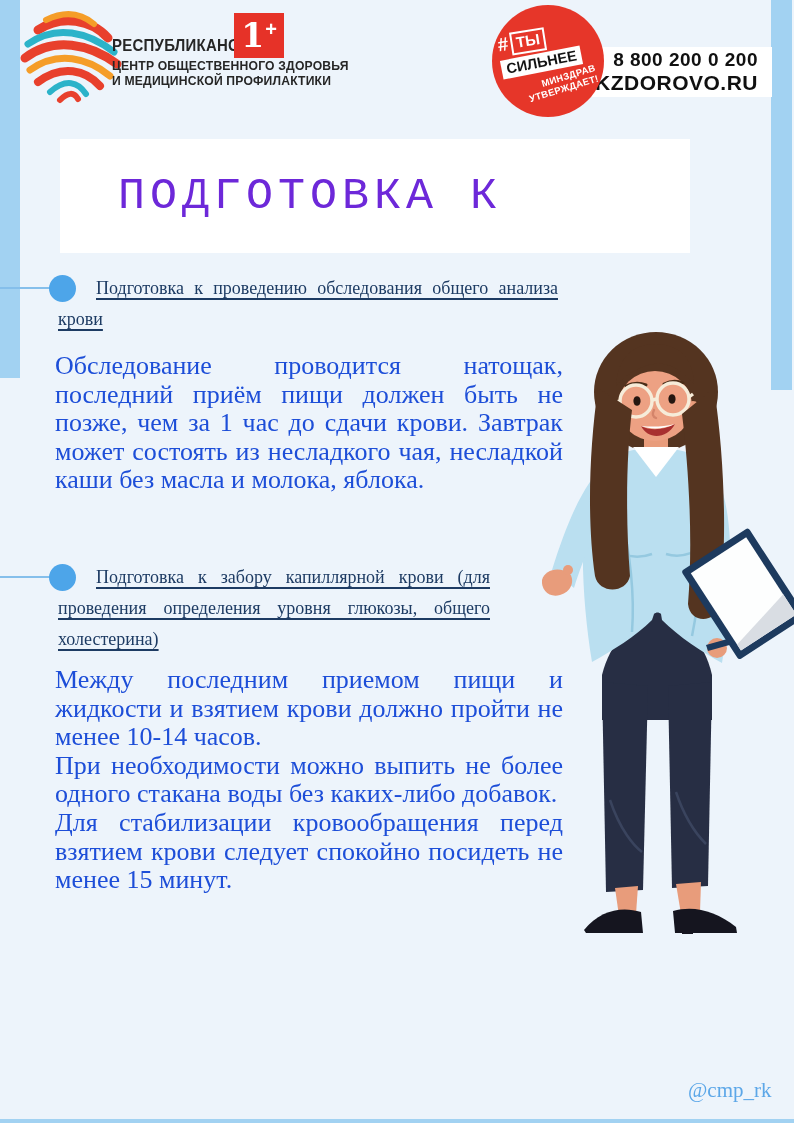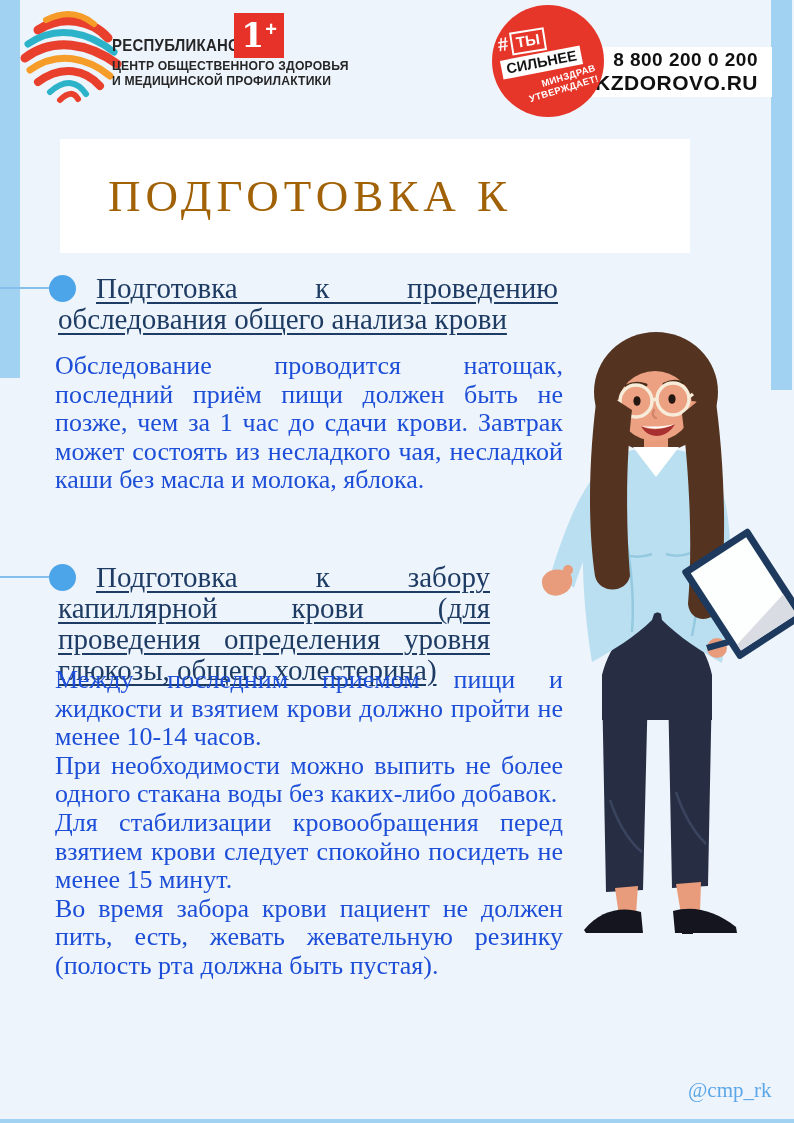--- a/index.html
+++ b/index.html
@@ -43,27 +43,27 @@
   .badge .ty{border:2.5px solid #fff;color:#fff;font-family:"Liberation Sans",sans-serif;
     font-weight:700;font-size:15px;padding:0 4px;line-height:1.25;}
   .badge .silnee{background:#fff;color:#131313;font-family:"Liberation Sans",sans-serif;
     font-weight:700;font-size:14.5px;padding:1px 5px;margin-top:2px;transform:rotate(-2deg);line-height:1.2;}
   .badge .minzdrav{margin:4px 0 0 22px;transform:rotate(-8deg);text-align:right;
     color:#fff;font-family:"Liberation Sans",sans-serif;font-weight:700;font-size:9.5px;line-height:1.15;letter-spacing:.3px;}
 
   
   .title-box{position:absolute;left:60px;top:139px;width:630px;height:114px;background:#fff;
     display:flex;flex-direction:column;justify-content:center;box-sizing:border-box;padding-right:130px;}
-  .title-box div{font-family:Liberation Serif, serif;font-size:45px;letter-spacing:5px;
-    color:#a16207;text-align:center;line-height:53px;font-weight:400;}
+  .title-box div{font-family:Liberation Mono, monospace;font-size:45px;letter-spacing:5px;
+    color:#6d28d9;text-align:center;line-height:53px;font-weight:400;}
 
   
   .connector{position:absolute;height:2px;background:#85bfeb;}
   .bullet{position:absolute;width:27px;height:27px;border-radius:50%;background:#4da5e9;}
-  .sec-heading{position:absolute;color:#1d3b63;font-size:29px;line-height:31px;
+  .sec-heading{position:absolute;color:#1d3b63;font-size:18px;line-height:31px;
     text-align:justify;text-indent:38px;text-decoration:underline;
     text-underline-offset:4px;text-decoration-thickness:1.5px;}
   .h1{left:58px;top:273px;width:500px;}
   .h2{left:58px;top:562px;width:432px;}
   .c1{left:0;top:287px;width:52px;} .c2{left:0;top:576px;width:52px;}
   .b1{left:49px;top:275px;} .b2{left:49px;top:564px;}
 
   
   .body-block{position:absolute;color:#1d4ed8;font-size:26px;line-height:28.6px;text-align:justify;}
   .body-block p{margin:0;}
@@ -134,21 +134,20 @@
     <p>Обследование проводится натощак, последний приём пищи должен быть не позже, чем за 1 час до сдачи крови. Завтрак может состоять из несладкого чая, несладкой каши без масла и молока, яблока.</p>
   </div>
 
   <div class="connector c2"></div>
   <div class="bullet b2"></div>
   <div class="sec-heading h2">Подготовка к забору капиллярной крови (для проведения определения уровня глюкозы, общего холестерина)</div>
   <div class="body-block bt2">
     <p>Между последним приемом пищи и жидкости и взятием крови должно пройти не менее 10-14 часов.</p>
     <p>При необходимости можно выпить не более одного стакана воды без каких-либо добавок.</p>
     <p>Для стабилизации кровообращения перед взятием крови следует спокойно посидеть не менее 15 минут.</p>
-    <p>Во время забора крови пациент не должен пить, есть, жевать жевательную резинку (полость рта должна быть пустая).</p>
   </div>
 
   <svg class="woman" viewBox="0 0 254 610" width="254" height="610">
 
     <ellipse cx="116" cy="62" rx="62" ry="60" fill="#543420"></ellipse>
 
     <rect x="104" y="92" width="24" height="30" fill="#e89c7b"></rect>
 
     <circle cx="77" cy="80" r="7" fill="#e89c7b"></circle>
     <circle cx="153" cy="78" r="7" fill="#e89c7b"></circle>

